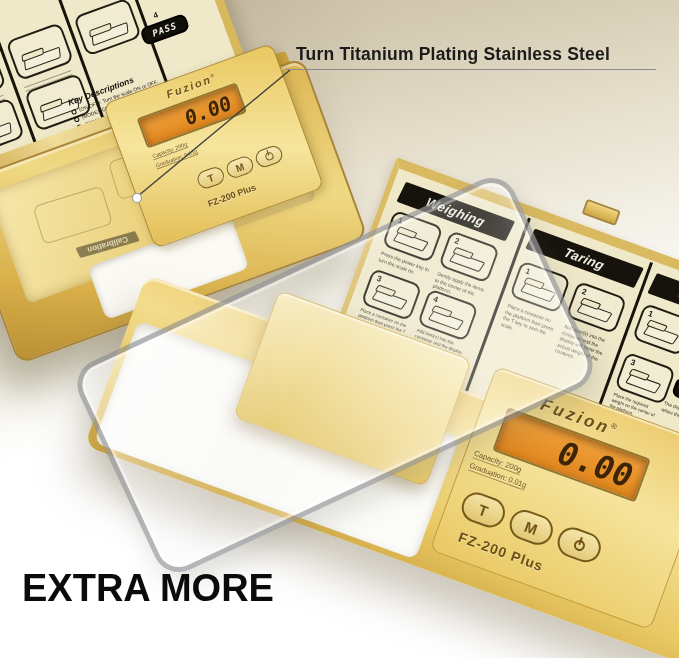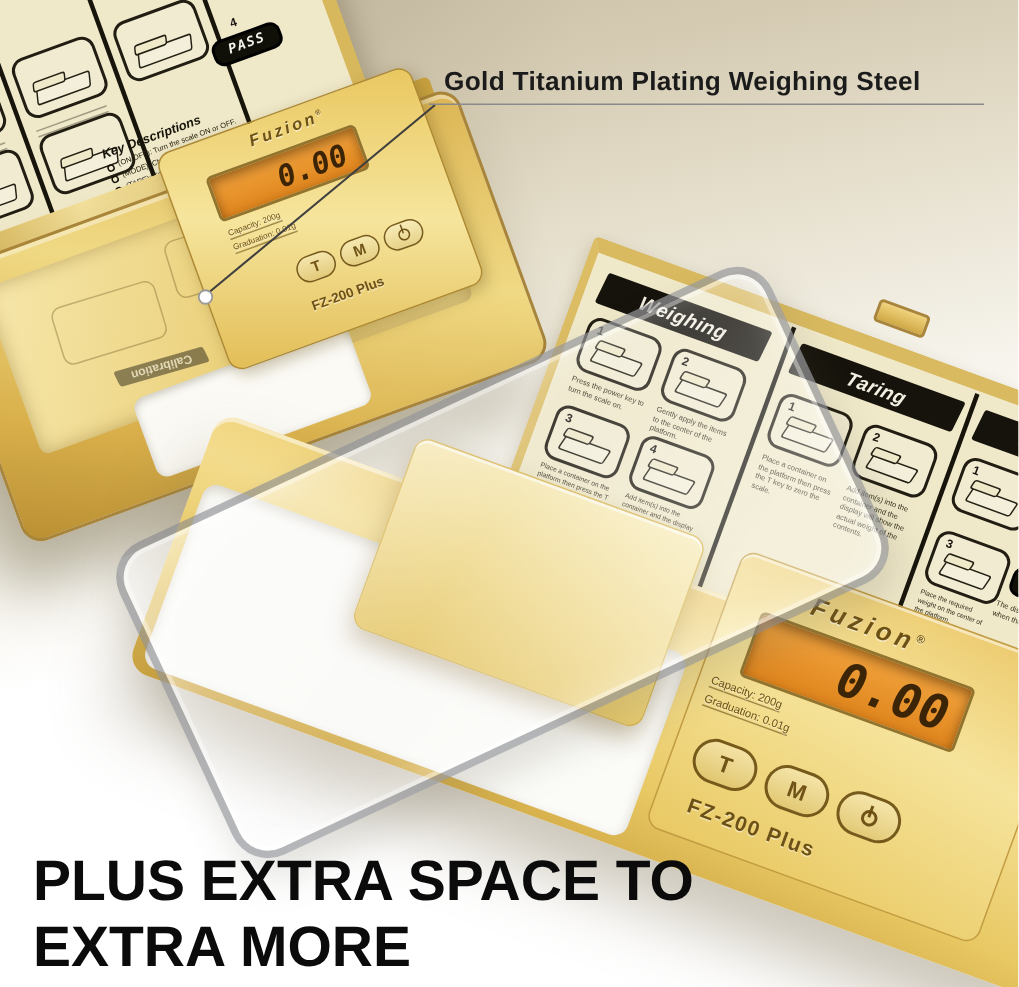--- a/index.html
+++ b/index.html
@@ -288,21 +288,20 @@
       <div class="a eng" style="left:22px;top:164px;font-size:14px;font-weight:bold;letter-spacing:1px">FZ-200 Plus</div>
     </div>
   </div>
 
   <div class="clear-cover"></div>
 
   <svg class="leader-svg" width="679" height="658" viewBox="0 0 679 658">
     <line x1="290" y1="70" x2="138" y2="196" stroke="#3f3f3f" stroke-width="1.4"></line>
     <circle cx="137" cy="198" r="4.5" fill="#ffffff" stroke="#9a9a9a" stroke-width="1.2"></circle>
   </svg>
-  <div class="annotation">Gold Titanium Plating Weighing Steel</div>
+  <div class="annotation">Turn Titanium Plating Stainless Steel</div>
   <div class="ann-underline"></div>
 
   <div class="caption">
-    <div>PLUS EXTRA SPACE TO</div>
     <div>EXTRA MORE</div>
   </div>
 
 </div>
 
 </body></html>

